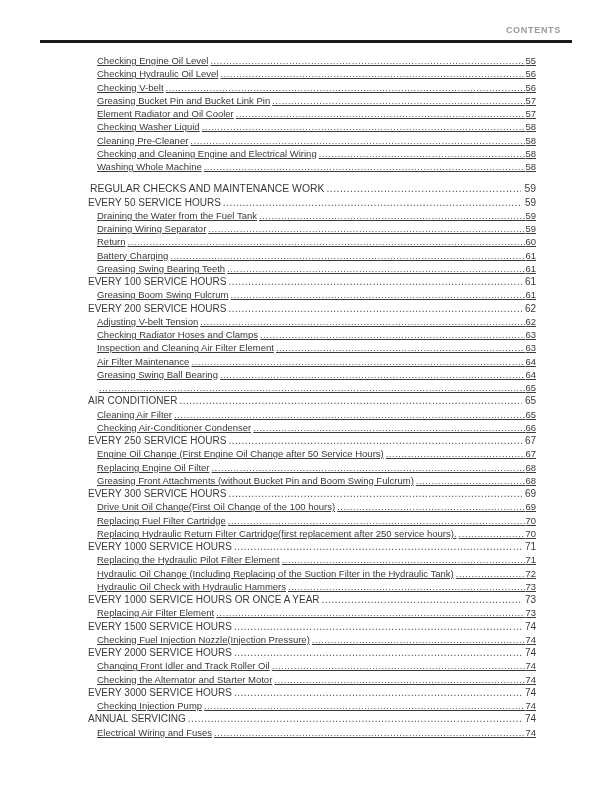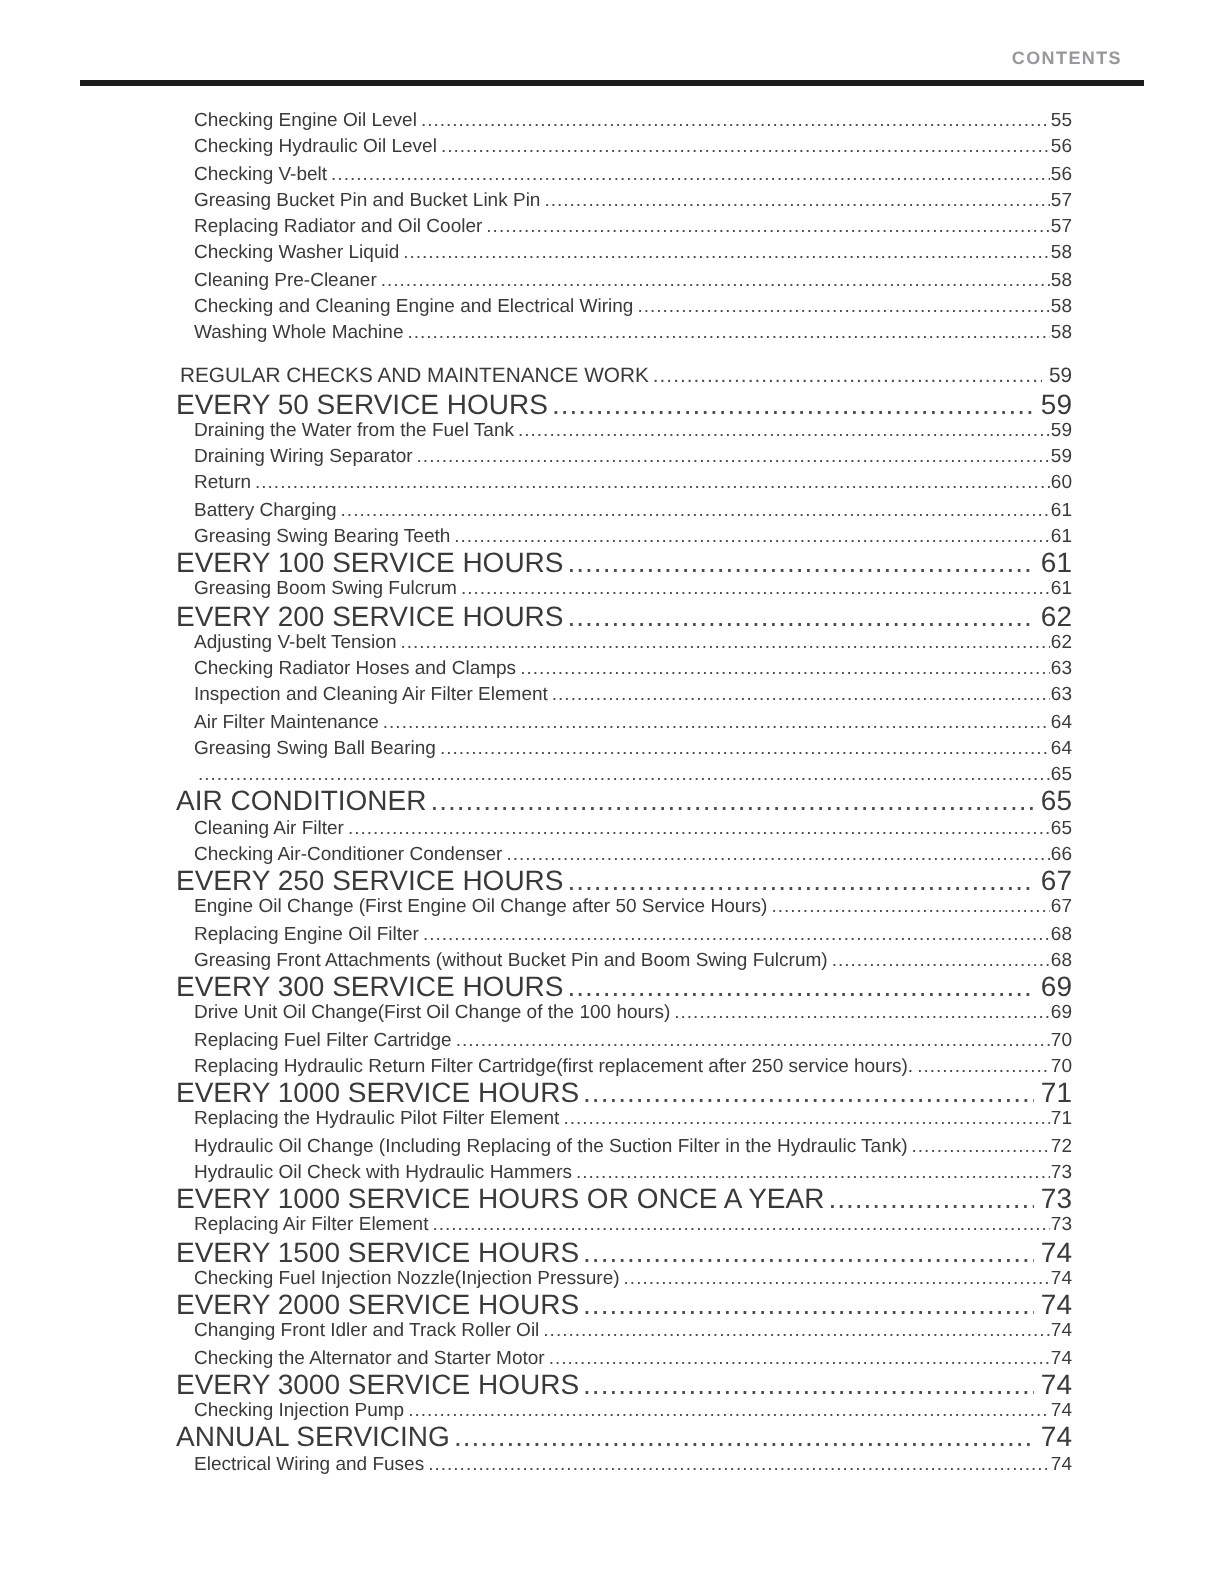--- a/index.html
+++ b/index.html
@@ -37,22 +37,22 @@
     width:458px;
   }
   .row {
     display:flex;
     align-items:baseline;
     line-height:13.25px;
     font-size:9.5px;
     color:#3a3a3a;
   }
   .row.lvl0 { font-size:10.4px; margin-top:9px; padding-left:12px; }
-  .row.lvl1 { font-size:14px; padding-left:10px; }
-  .row.lvl2 { padding-left:19px; }
+  .row.lvl1 { font-size:10px; padding-left:10px; }
+  .row.lvl2 { padding-left:19px;text-decoration:underline; }
   .label { white-space:nowrap; flex-shrink:0; }
   .dots {
     flex:1 1 auto;
     min-width:0;
     overflow:hidden;
     white-space:nowrap;
     letter-spacing:0.5px;
     padding-left:2px;
     padding-right:1px;
     color:#4b4b4b;
@@ -83,21 +83,21 @@
         <span class="label">Checking V-belt</span>
         <span class="dots">............................................................................................................................................................................................................................</span>
         <span class="pnum">56</span>
       </div>
       <div class="row lvl2">
         <span class="label">Greasing Bucket Pin and Bucket Link Pin</span>
         <span class="dots">............................................................................................................................................................................................................................</span>
         <span class="pnum">57</span>
       </div>
       <div class="row lvl2">
-        <span class="label">Replacing Radiator and Oil Cooler</span>
+        <span class="label">Element Radiator and Oil Cooler</span>
         <span class="dots">............................................................................................................................................................................................................................</span>
         <span class="pnum">57</span>
       </div>
       <div class="row lvl2">
         <span class="label">Checking Washer Liquid</span>
         <span class="dots">............................................................................................................................................................................................................................</span>
         <span class="pnum">58</span>
       </div>
       <div class="row lvl2">
         <span class="label">Cleaning Pre-Cleaner</span>

